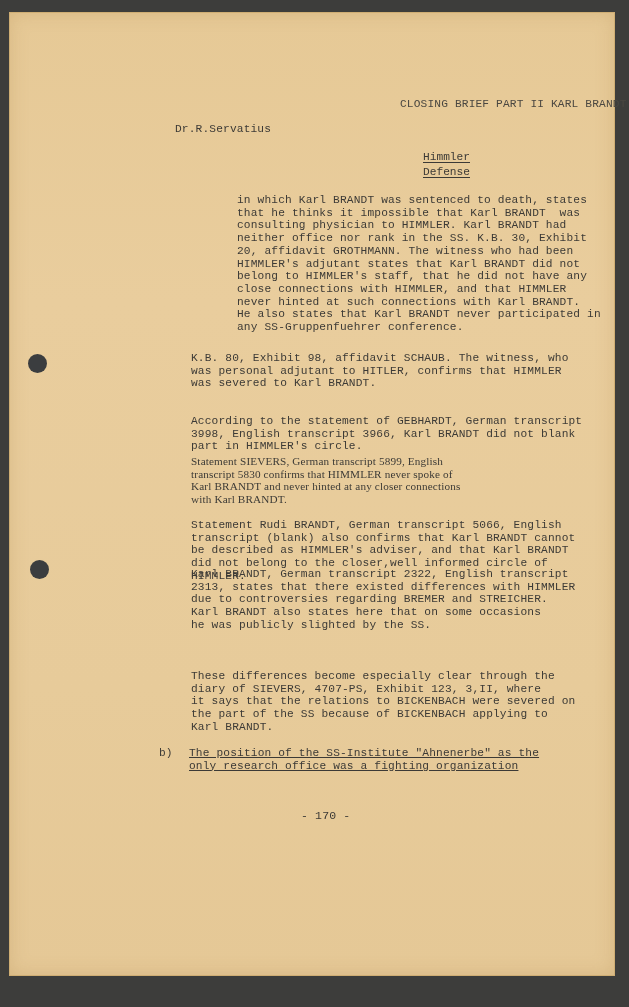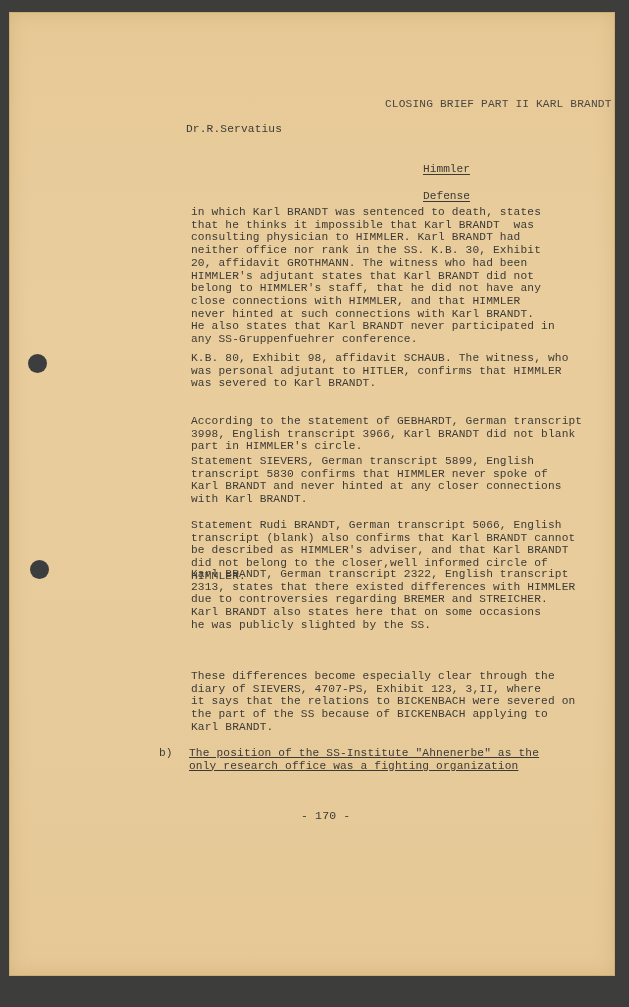--- a/index.html
+++ b/index.html
@@ -35,43 +35,42 @@
   .hole.h2 { left: 30px; top: 560px; }
 
   .txt {
     position: absolute;
     color: #3c3a36;
     font-size: 11.2px;
     letter-spacing: 0.15px;
     white-space: pre;
     line-height: 12.7px;
   }
-  .header-title { left: 385px; top: 98px; color: #4a4741; }
-  .author { left: 186px; top: 123px; }
+  .header-title { left: 400px; top: 98px; color: #4a4741; }
+  .author { left: 175px; top: 123px; }
   .section-head {
     position: absolute;
     left: 418px;
     top: 150px;
     width: 52px;
     text-align: right;
     color: #3c3a36;
     font-size: 11.2px;
     line-height: 15px;
   }
   .section-head span {
     display: block;
     text-decoration: underline;
     text-underline-offset: 2px;
-    margin-top: 12px;
   }
   .para { left: 191px; }
-  .p1 { top: 206px; }
+  .p1 { top: 194px; margin-left: 46px; }
   .p2 { top: 352px; }
   .p3 { top: 415px; }
-  .p4 { top: 455px; }
+  .p4 { top: 455px; font-family: Liberation Serif, serif; }
   .p5 { top: 519px; }
   .p6 { top: 568px; }
   .p7 { top: 670px; }
   .item-b-label { left: 159px; top: 747px; }
   .item-b { left: 189px; top: 747px; text-decoration: underline; }
   .page-num { left: 301px; top: 810px; font-size: 11.5px; text-align: center; }
 </style>
 </head>
 <body>
 

